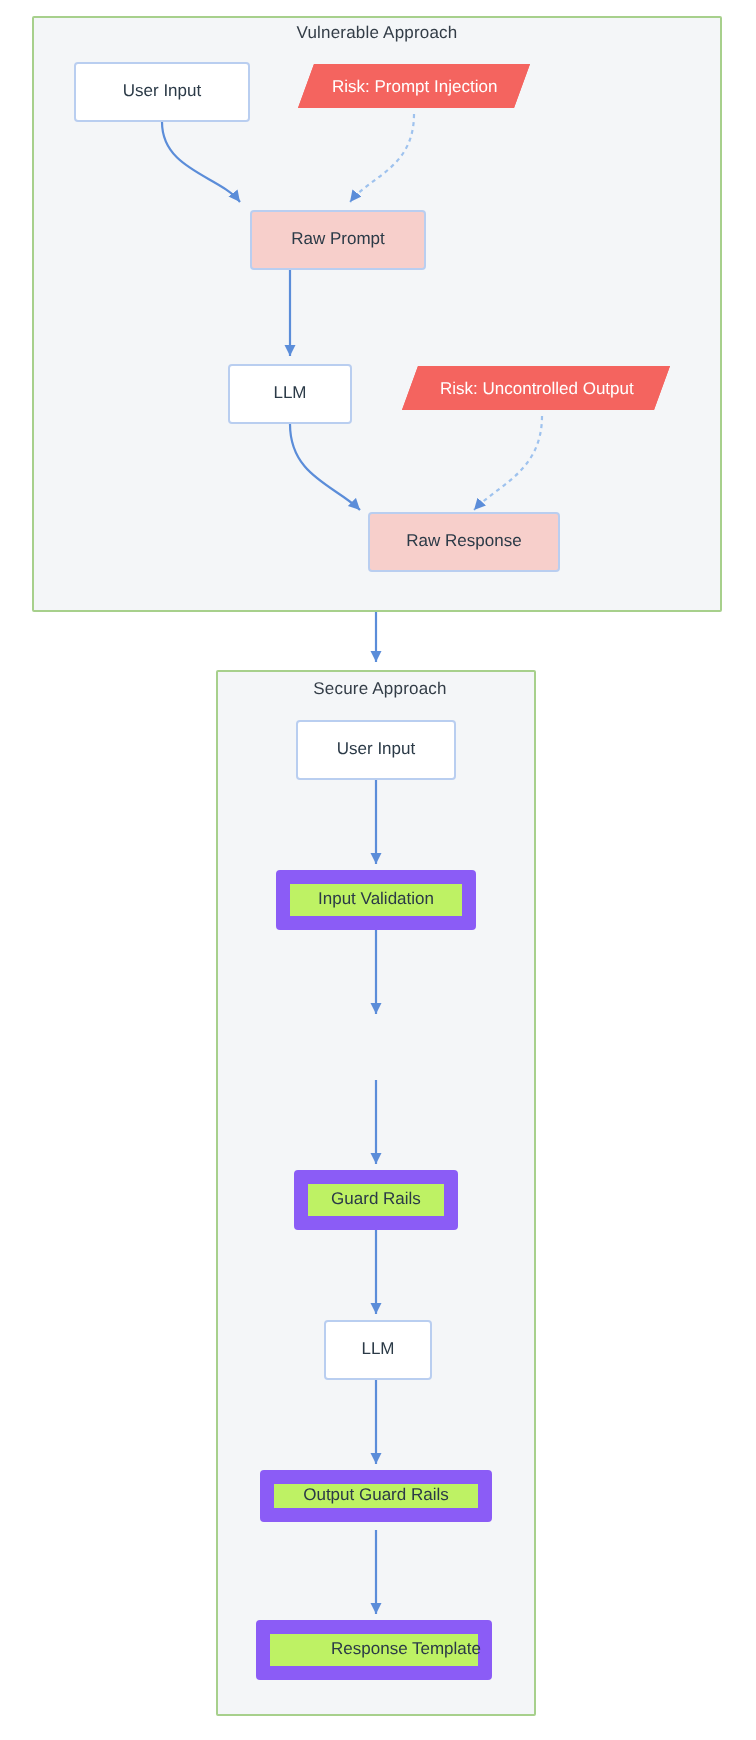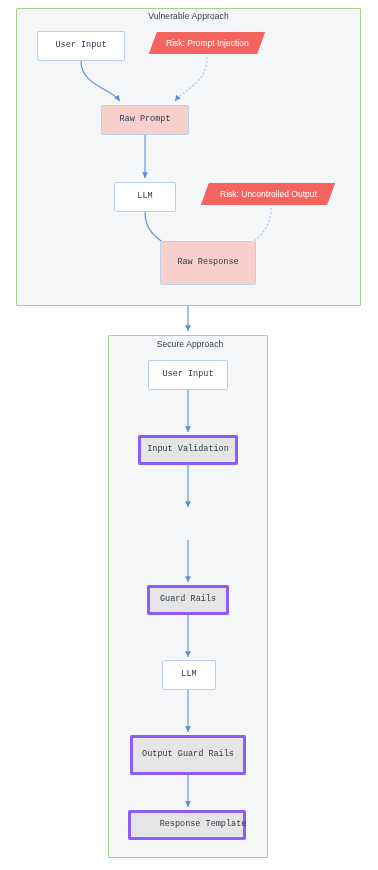--- a/index.html
+++ b/index.html
@@ -49,33 +49,33 @@
     box-sizing: border-box;
     display: flex;
     align-items: center;
     justify-content: center;
     font-size: 8.5px;
     color: #2b3a47;
     border-radius: 2px;
     text-align: center;
     line-height: 1.1;
     white-space: nowrap;
-    font-family: Liberation Mono, monospace;
   }
   .node.plain {
     background: #ffffff;
     border: 1px solid #b9cef0;
   }
   .node.danger {
     background: #f7cfcb;
     border: 1px solid #b9cef0;
+    margin-left: 24px;
   }
   .node.safe {
-    background: #e5e5e5;
-    border: 3px solid #8b5cf6;
+    background: #bef264;
+    border: 7px solid #8b5cf6;
   }
   .risk {
     position: absolute;
     box-sizing: border-box;
     display: flex;
     align-items: center;
     justify-content: center;
     font-size: 8.5px;
     color: #ffffff;
     background: #f4645f;
@@ -147,42 +147,42 @@
   </div>
 
   <div class="node plain" style="left:114px; top:182px; width:62px; height:30px;">
     <span>LLM</span>
   </div>
 
   <div class="risk" style="left:205px; top:183px; width:126px; height:22px;">
     <span>Risk: Uncontrolled Output</span>
   </div>
 
-  <div class="node danger" style="left:160px; top:241px; width:96px; height:44px;">
+  <div class="node danger" style="left:160px; top:256px; width:96px; height:30px;">
     <span>Raw Response</span>
   </div>
 
   <div class="node plain" style="left:148px; top:360px; width:80px; height:30px;">
     <span>User Input</span>
   </div>
 
   <div class="node safe" style="left:138px; top:435px; width:100px; height:30px;">
     <span>Input Validation</span>
   </div>
 
 
   <div class="node safe" style="left:147px; top:585px; width:82px; height:30px;">
     <span>Guard Rails</span>
   </div>
 
   <div class="node plain" style="left:162px; top:660px; width:54px; height:30px;">
     <span>LLM</span>
   </div>
 
-  <div class="node safe" style="left:130px; top:735px; width:116px; height:40px;">
+  <div class="node safe" style="left:130px; top:735px; width:116px; height:26px;">
     <span>Output Guard Rails</span>
   </div>
 
   <div class="node safe" style="left:128px; top:810px; width:118px; height:30px;padding-left:32px;">
     <span>Response Template</span>
   </div>
 
 </div>
 
 </body></html>

